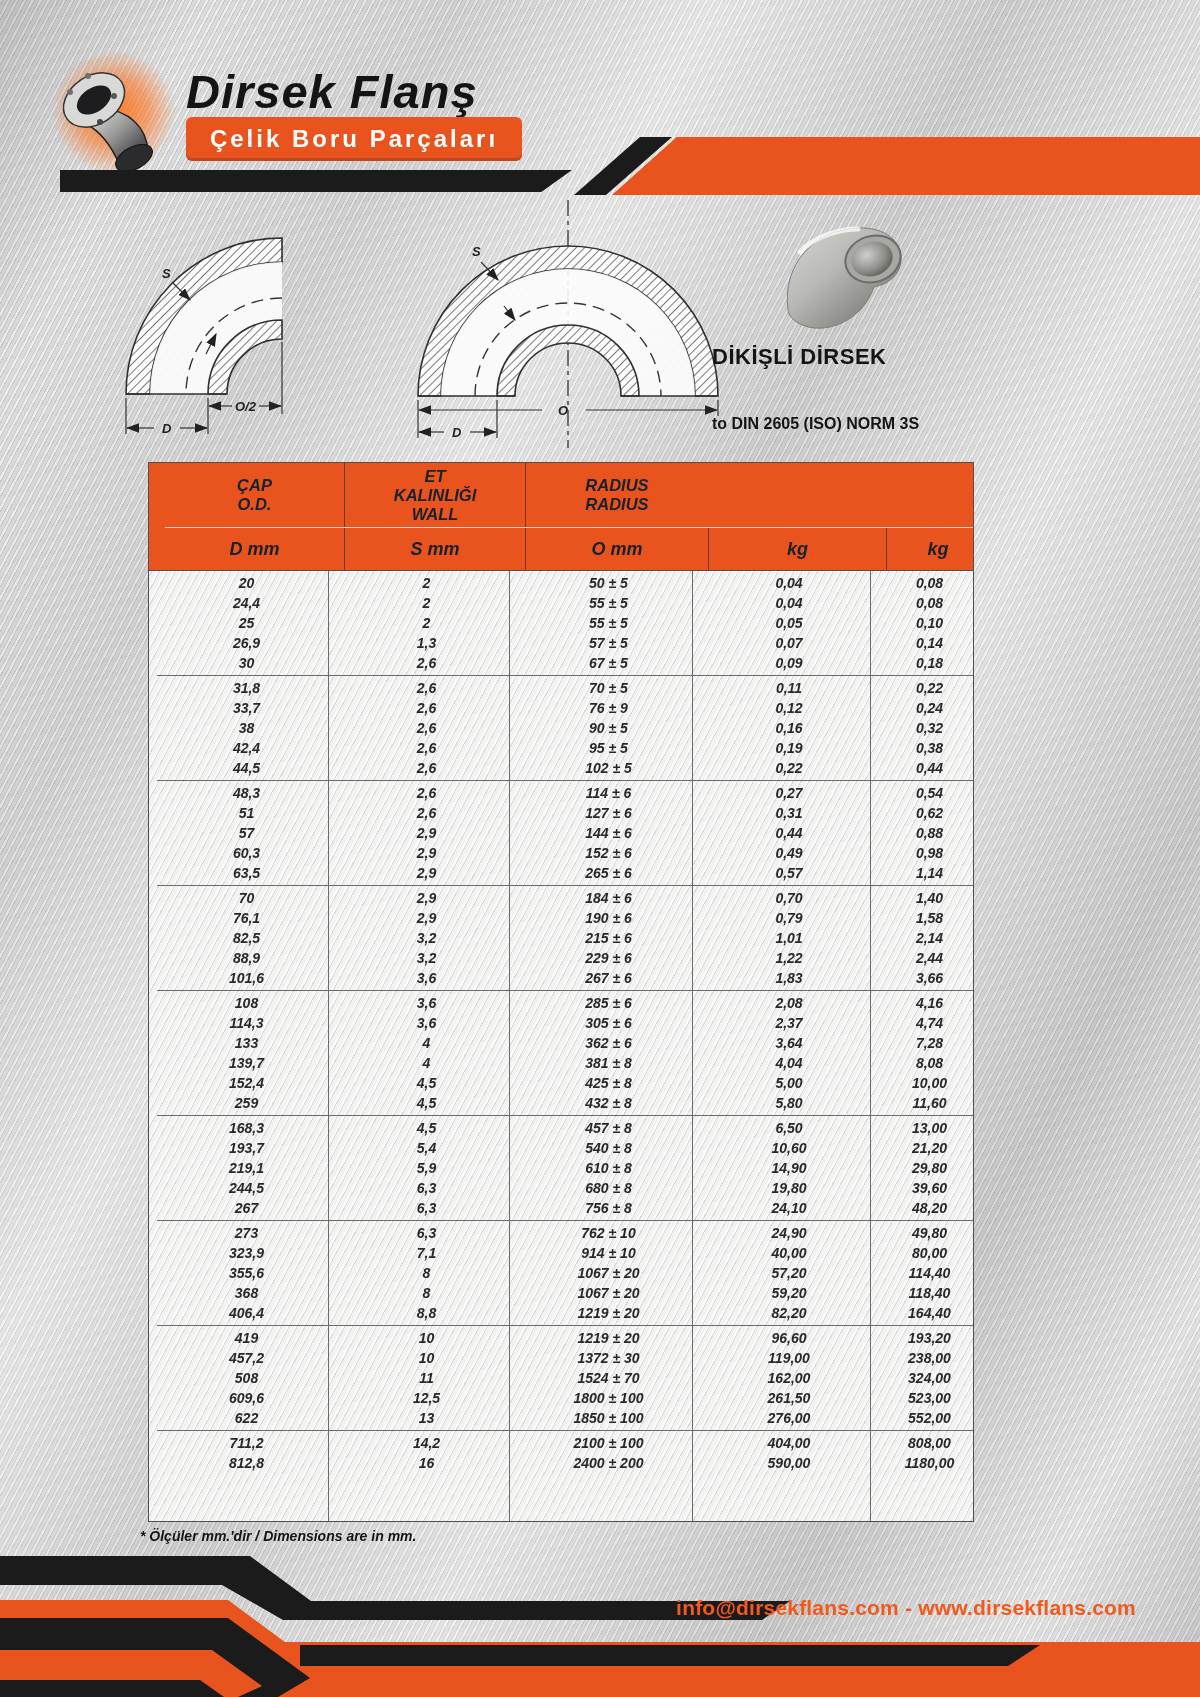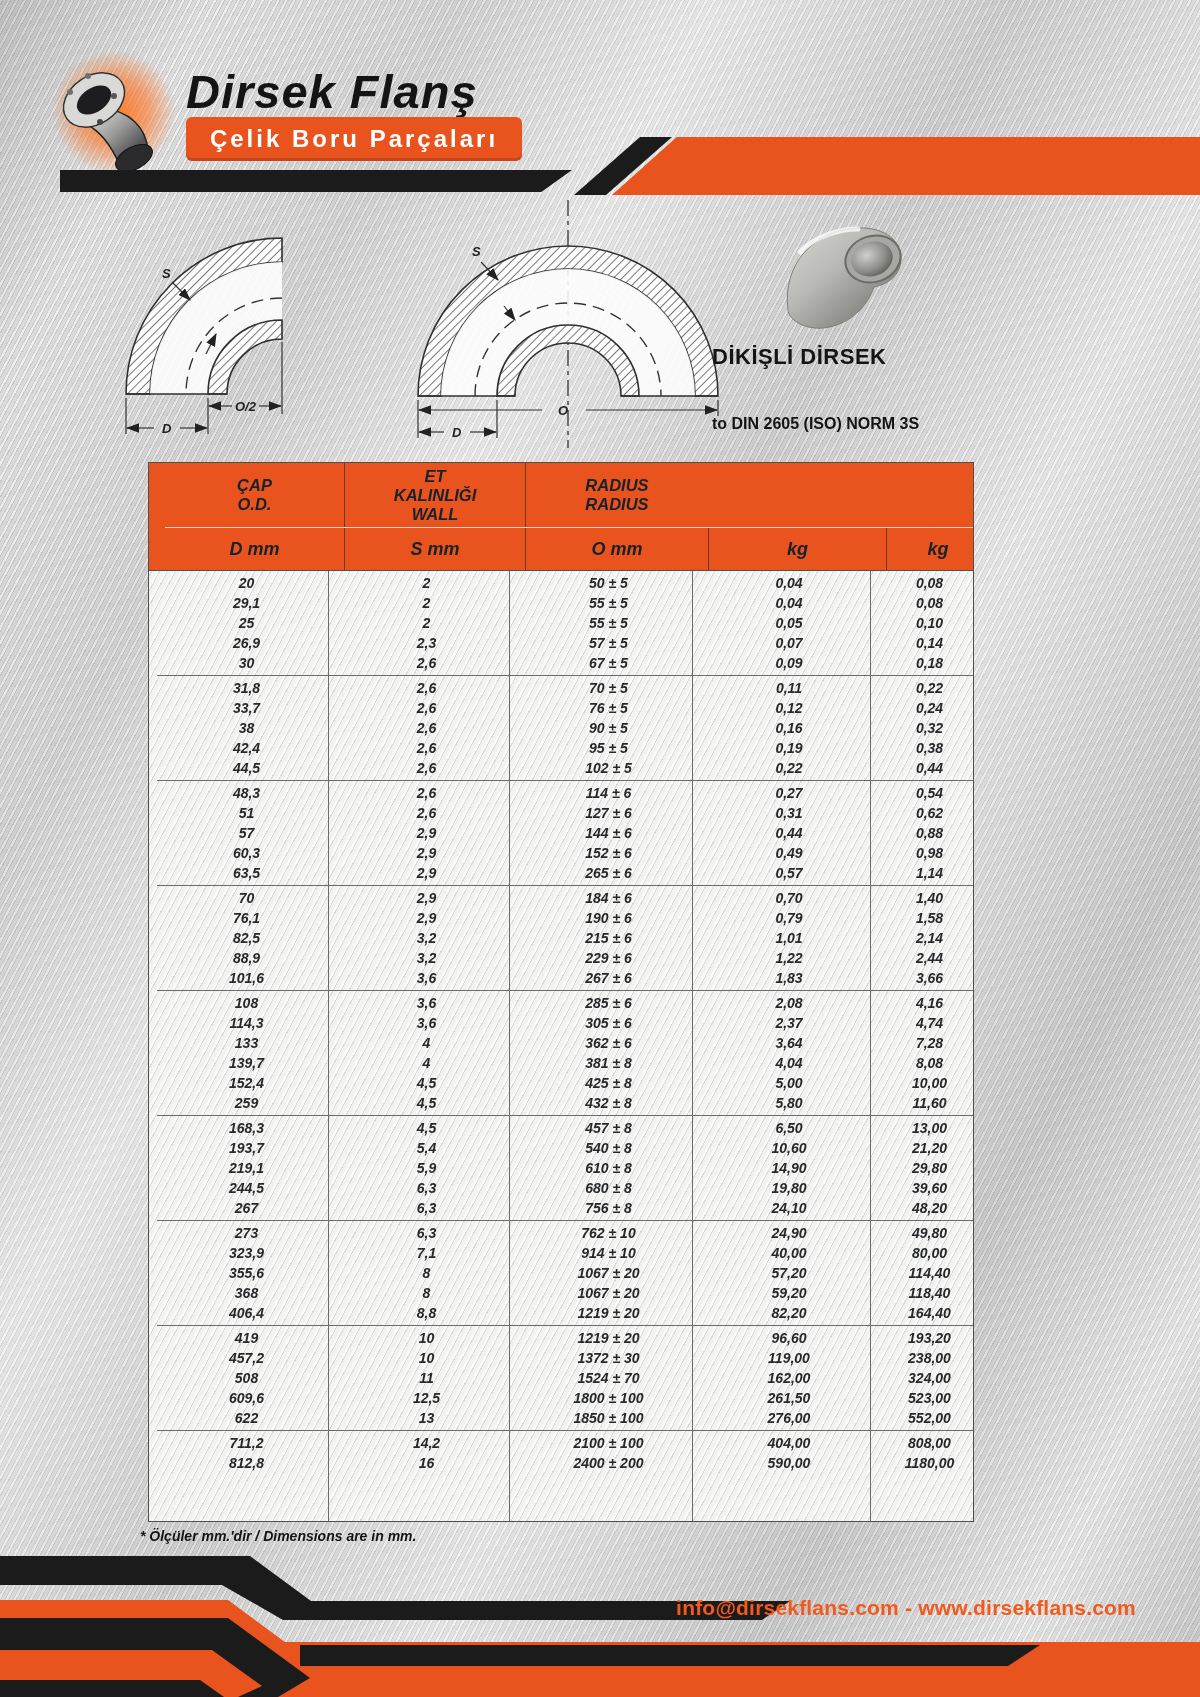--- a/index.html
+++ b/index.html
@@ -211,36 +211,36 @@
     <div class="tbody">
         <div class="group">
           <div class="trow">
             <span class="td">20</span>
             <span class="td">2</span>
             <span class="td">50 ± 5</span>
             <span class="td">0,04</span>
             <span class="td">0,08</span>
           </div>
           <div class="trow">
-            <span class="td">29,1</span>
+            <span class="td">24,4</span>
             <span class="td">2</span>
             <span class="td">55 ± 5</span>
             <span class="td">0,04</span>
             <span class="td">0,08</span>
           </div>
           <div class="trow">
             <span class="td">25</span>
             <span class="td">2</span>
             <span class="td">55 ± 5</span>
             <span class="td">0,05</span>
             <span class="td">0,10</span>
           </div>
           <div class="trow">
             <span class="td">26,9</span>
-            <span class="td">2,3</span>
+            <span class="td">1,3</span>
             <span class="td">57 ± 5</span>
             <span class="td">0,07</span>
             <span class="td">0,14</span>
           </div>
           <div class="trow">
             <span class="td">30</span>
             <span class="td">2,6</span>
             <span class="td">67 ± 5</span>
             <span class="td">0,09</span>
             <span class="td">0,18</span>
@@ -250,21 +250,21 @@
           <div class="trow">
             <span class="td">31,8</span>
             <span class="td">2,6</span>
             <span class="td">70 ± 5</span>
             <span class="td">0,11</span>
             <span class="td">0,22</span>
           </div>
           <div class="trow">
             <span class="td">33,7</span>
             <span class="td">2,6</span>
-            <span class="td">76 ± 5</span>
+            <span class="td">76 ± 9</span>
             <span class="td">0,12</span>
             <span class="td">0,24</span>
           </div>
           <div class="trow">
             <span class="td">38</span>
             <span class="td">2,6</span>
             <span class="td">90 ± 5</span>
             <span class="td">0,16</span>
             <span class="td">0,32</span>
           </div>

